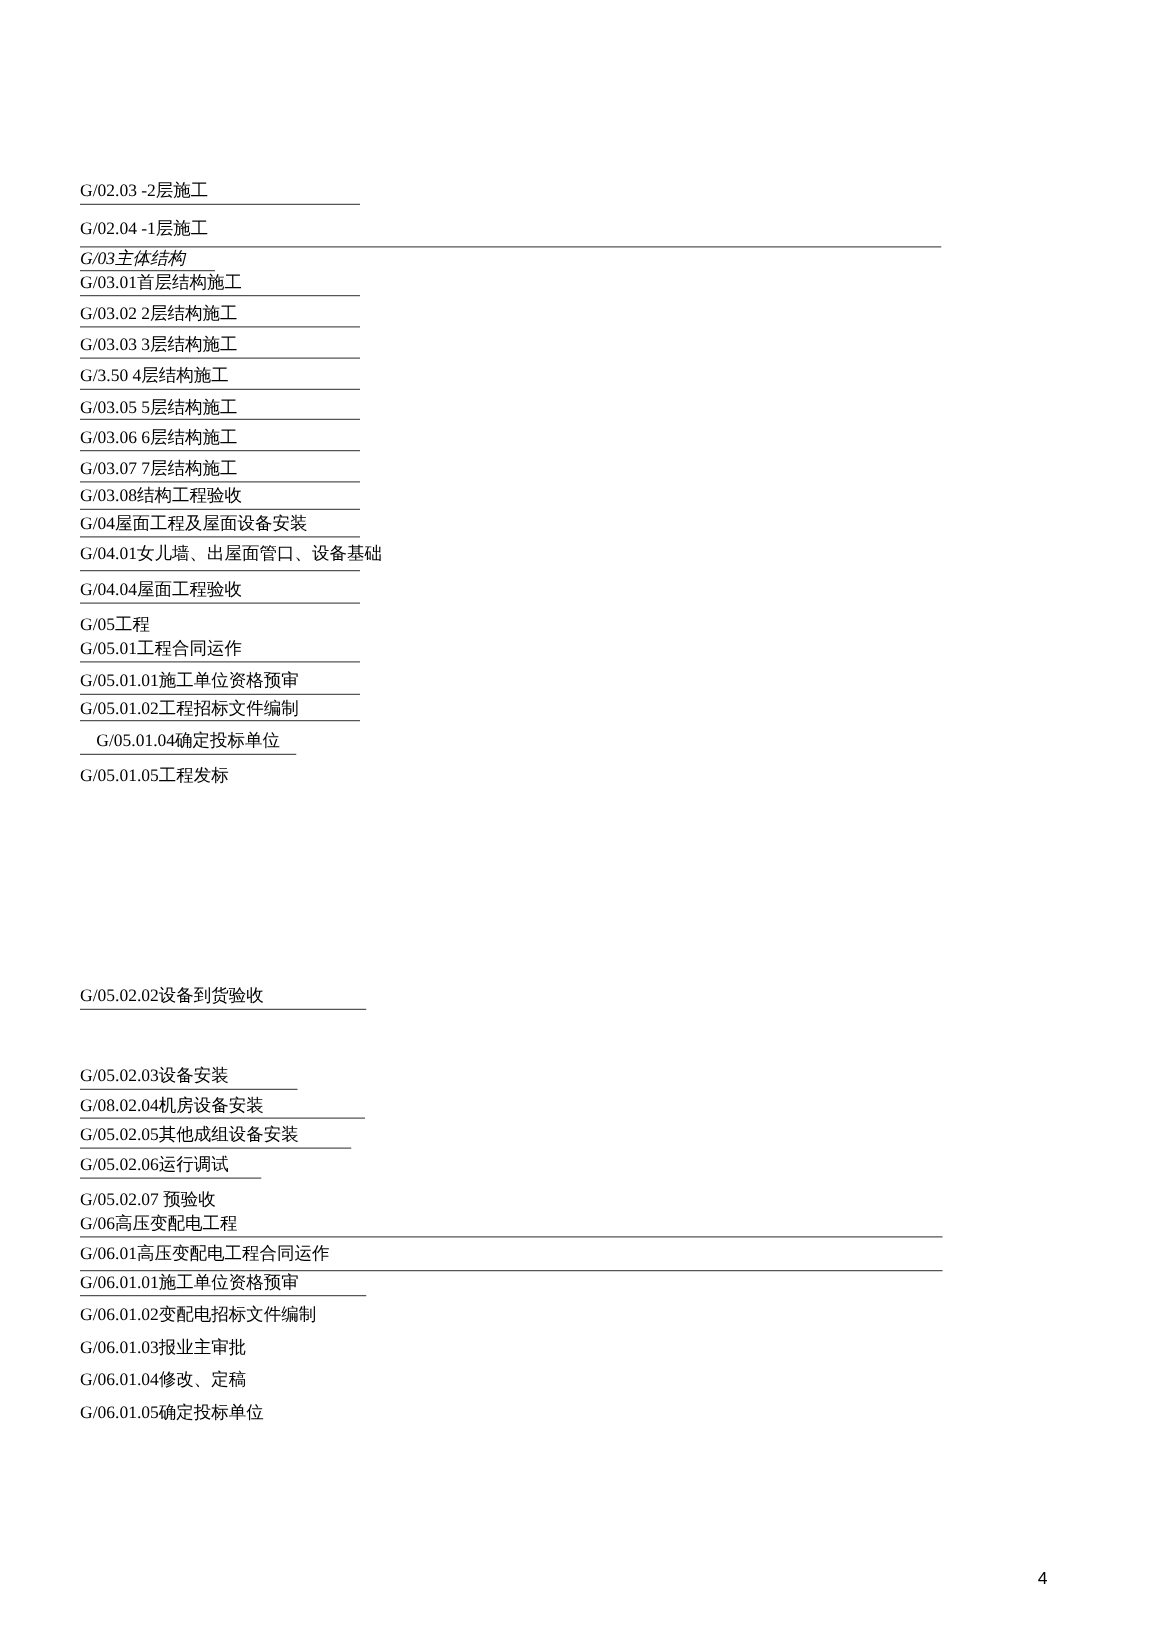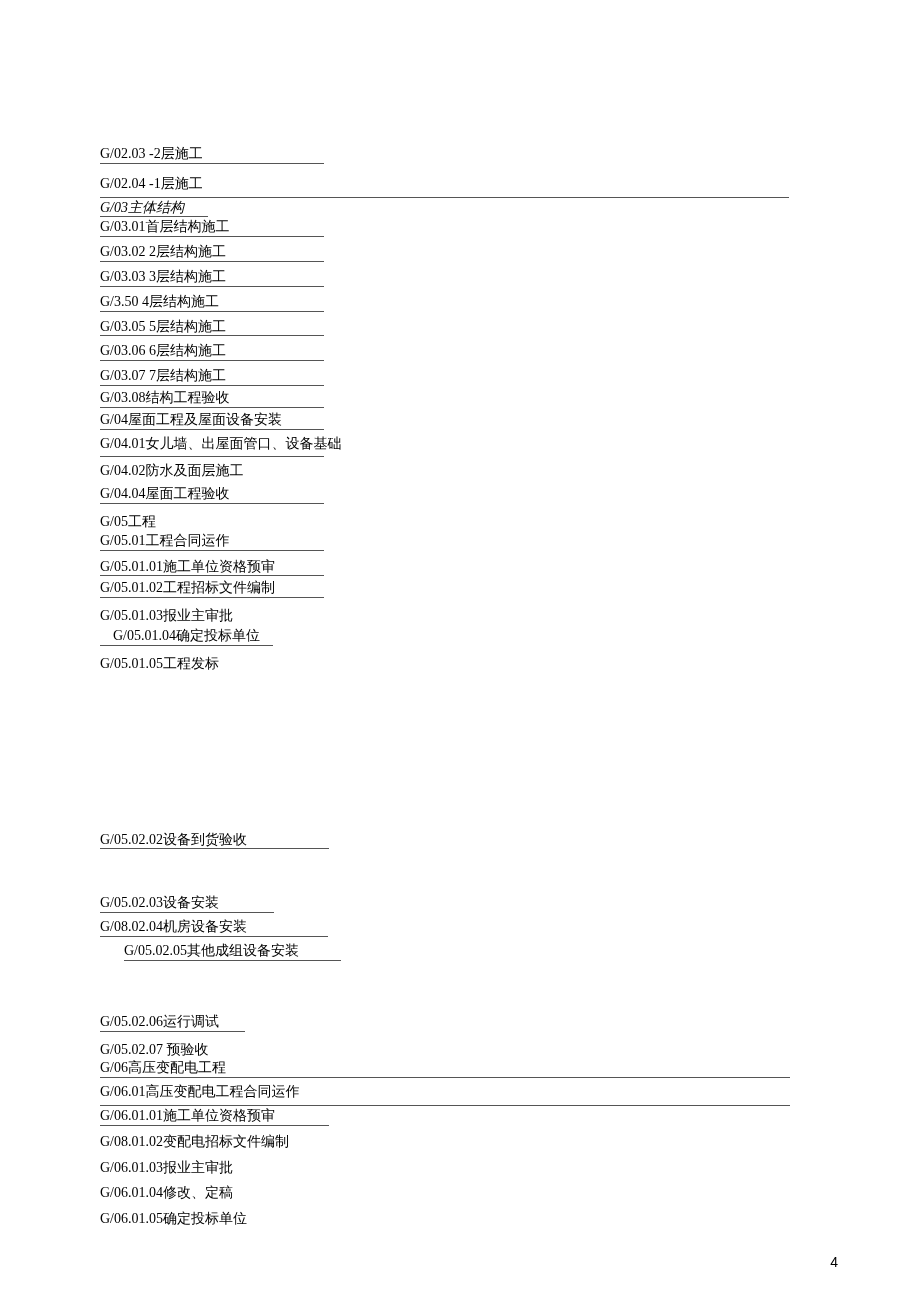--- a/index.html
+++ b/index.html
@@ -7,38 +7,38 @@
       width: 920px;
       height: 1303px;
       background: #fff;
       font-family: "SimSun", "Songti SC", serif;
       font-size: 14px;
       color: #000;
       position: relative;
     }
     .page-content {
       padding-top: 146px;
-      padding-left: 100px;
+      padding-left: 64px;
       padding-right: 74px;
     }
     .line {
       font-size: 14px;
       line-height: 1.2;
       white-space: nowrap;
       padding-bottom: 4px;
     }
     
     .u { border-bottom: 1px solid #555; }
     .u-narrow { display: inline-block; width: 108px; font-style: italic; }
     .u-mid { display: inline-block; width: 224px; }
     .u-wide { display: block; width: 689px; }
-    .u-145 { display: inline-block; width: 145px; margin-top: 47px; }
+    .u-145 { display: inline-block; width: 145px; }
     .u-173 { display: inline-block; width: 173px; text-align: center; }
     .u-174 { display: inline-block; width: 174px; margin-top: 40px; }
-    .u-217 { display: inline-block; width: 217px; margin-left: 24px; }
+    .u-217 { display: inline-block; width: 217px; }
     .u-228 { display: inline-block; width: 228px; }
     .u-229 { display: inline-block; width: 229px; }
     .page-number {
       position: absolute;
       right: 82px;
       bottom: 33px;
       font-family: Arial, sans-serif;
       font-size: 14px;
     }
   </style>
@@ -65,31 +65,29 @@
   <div style="height:3px"></div>
   <div class="line"><span class="u u-mid">G/03.06 6层结构施工</span></div>
   <div style="height:3px"></div>
   <div class="line"><span class="u u-mid">G/03.07 7层结构施工</span></div>
   <div class="line"><span class="u u-mid">G/03.08结构工程验收</span></div>
   <div class="line"><span class="u u-mid">G/04屋面工程及屋面设备安装</span></div>
   <div style="height:2px"></div>
   <div class="line"><span>G/04.01女儿墙、出屋面管口、设备基础</span></div>
   <div class="u u-mid" style="display:block;height:1px"></div>
   <div style="height:6px"></div>
-  <div class="line"><span>G/04.02防水及面层施工</span></div>
   <div style="height:2px"></div>
   <div class="line"><span class="u u-mid">G/04.04屋面工程验收</span></div>
   <div style="height:6px"></div>
   <div class="line"><span>G/05工程</span></div>
   <div class="line" style="margin-top:-2px"><span class="u u-mid">G/05.01工程合同运作</span></div>
   <div style="height:4px"></div>
   <div class="line"><span class="u u-mid">G/05.01.01施工单位资格预审</span></div>
   <div class="line"><span class="u u-mid">G/05.01.02工程招标文件编制</span></div>
   <div style="height:6px"></div>
-  <div class="line"><span>G/05.01.03报业主审批</span></div>
   <div class="line" style="margin-top:-1px"><span class="u u-173">G/05.01.04确定投标单位</span></div>
   <div style="height:6px"></div>
   <div class="line"><span>G/05.01.05工程发标</span></div>
 
   <div style="height:155px"></div>
 
   <div class="line"><span class="u u-229">G/05.02.02设备到货验收</span></div>
   <div style="height:2px"></div>
   <div class="line"><span class="u u-174">G/05.02.03设备安装</span></div>
   <div style="height:2px"></div>
@@ -102,21 +100,21 @@
   <div class="line"><span>G/05.02.07 预验收</span></div>
   <div class="line" style="margin-top:-2px">
       <span class="u" style="display:block;width:690px">G/06高压变配电工程</span>
     </div>
   <div style="height:2px"></div>
   <div class="line"><span>G/06.01高压变配电工程合同运作</span></div>
   <div class="u" style="display:block;width:690px;height:1px"></div>
   <div style="height:2px"></div>
   <div class="line"><span class="u u-229">G/06.01.01施工单位资格预审</span></div>
   <div style="height:4px"></div>
-  <div class="line"><span>G/08.01.02变配电招标文件编制</span></div>
+  <div class="line"><span>G/06.01.02变配电招标文件编制</span></div>
   <div style="height:5px"></div>
   <div class="line"><span>G/06.01.03报业主审批</span></div>
   <div style="height:5px"></div>
   <div class="line"><span>G/06.01.04修改、定稿</span></div>
   <div style="height:5px"></div>
   <div class="line"><span>G/06.01.05确定投标单位</span></div>
 </div>
 
 <div class="page-number">4</div>
 

